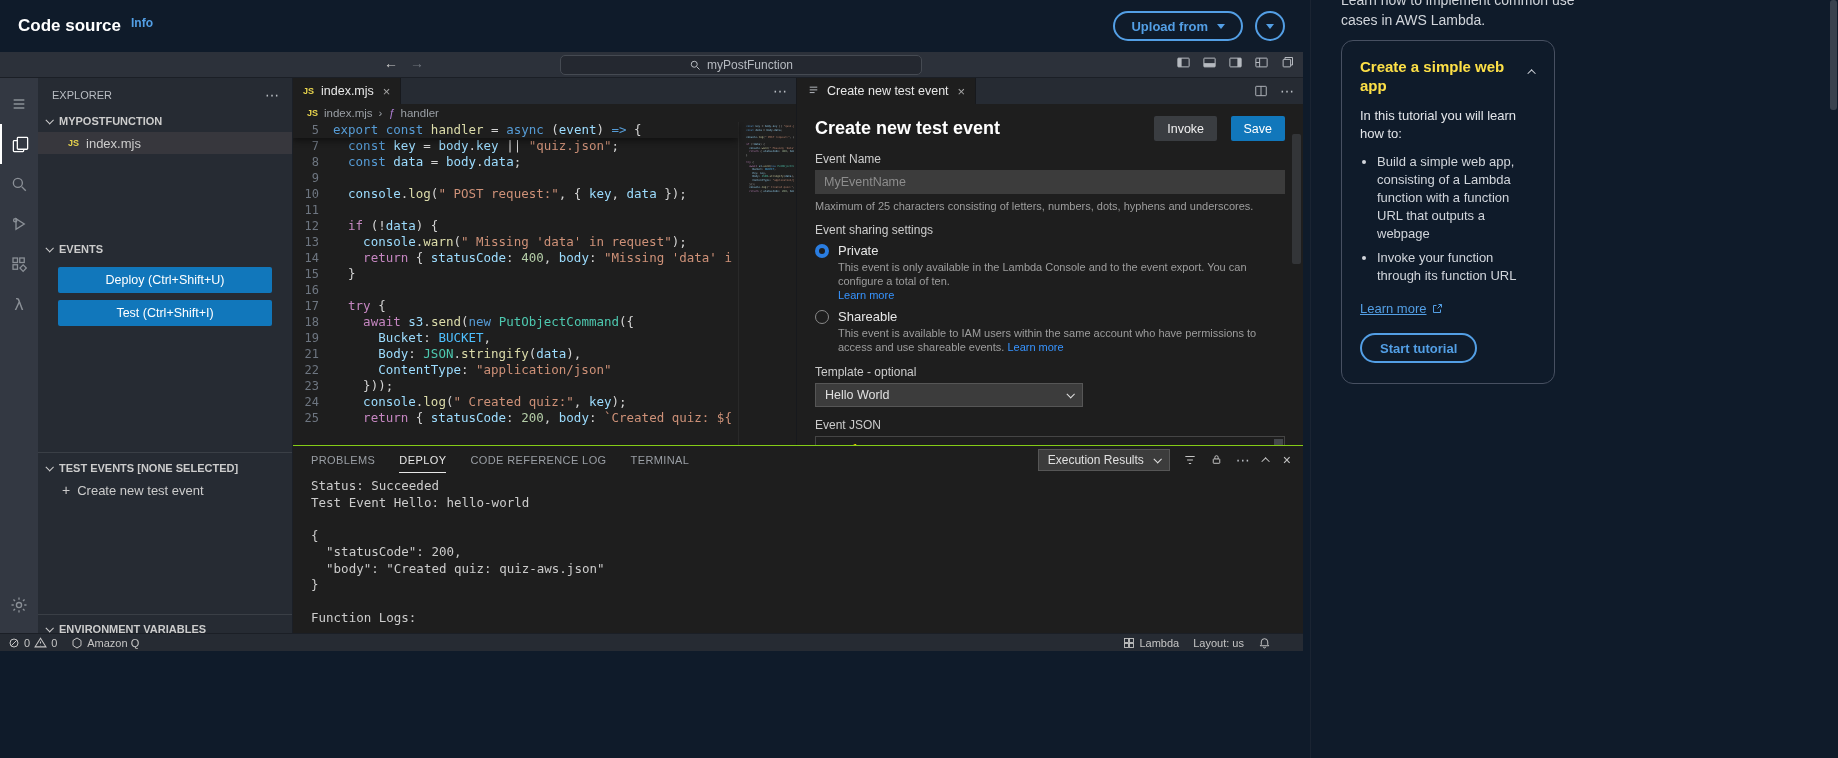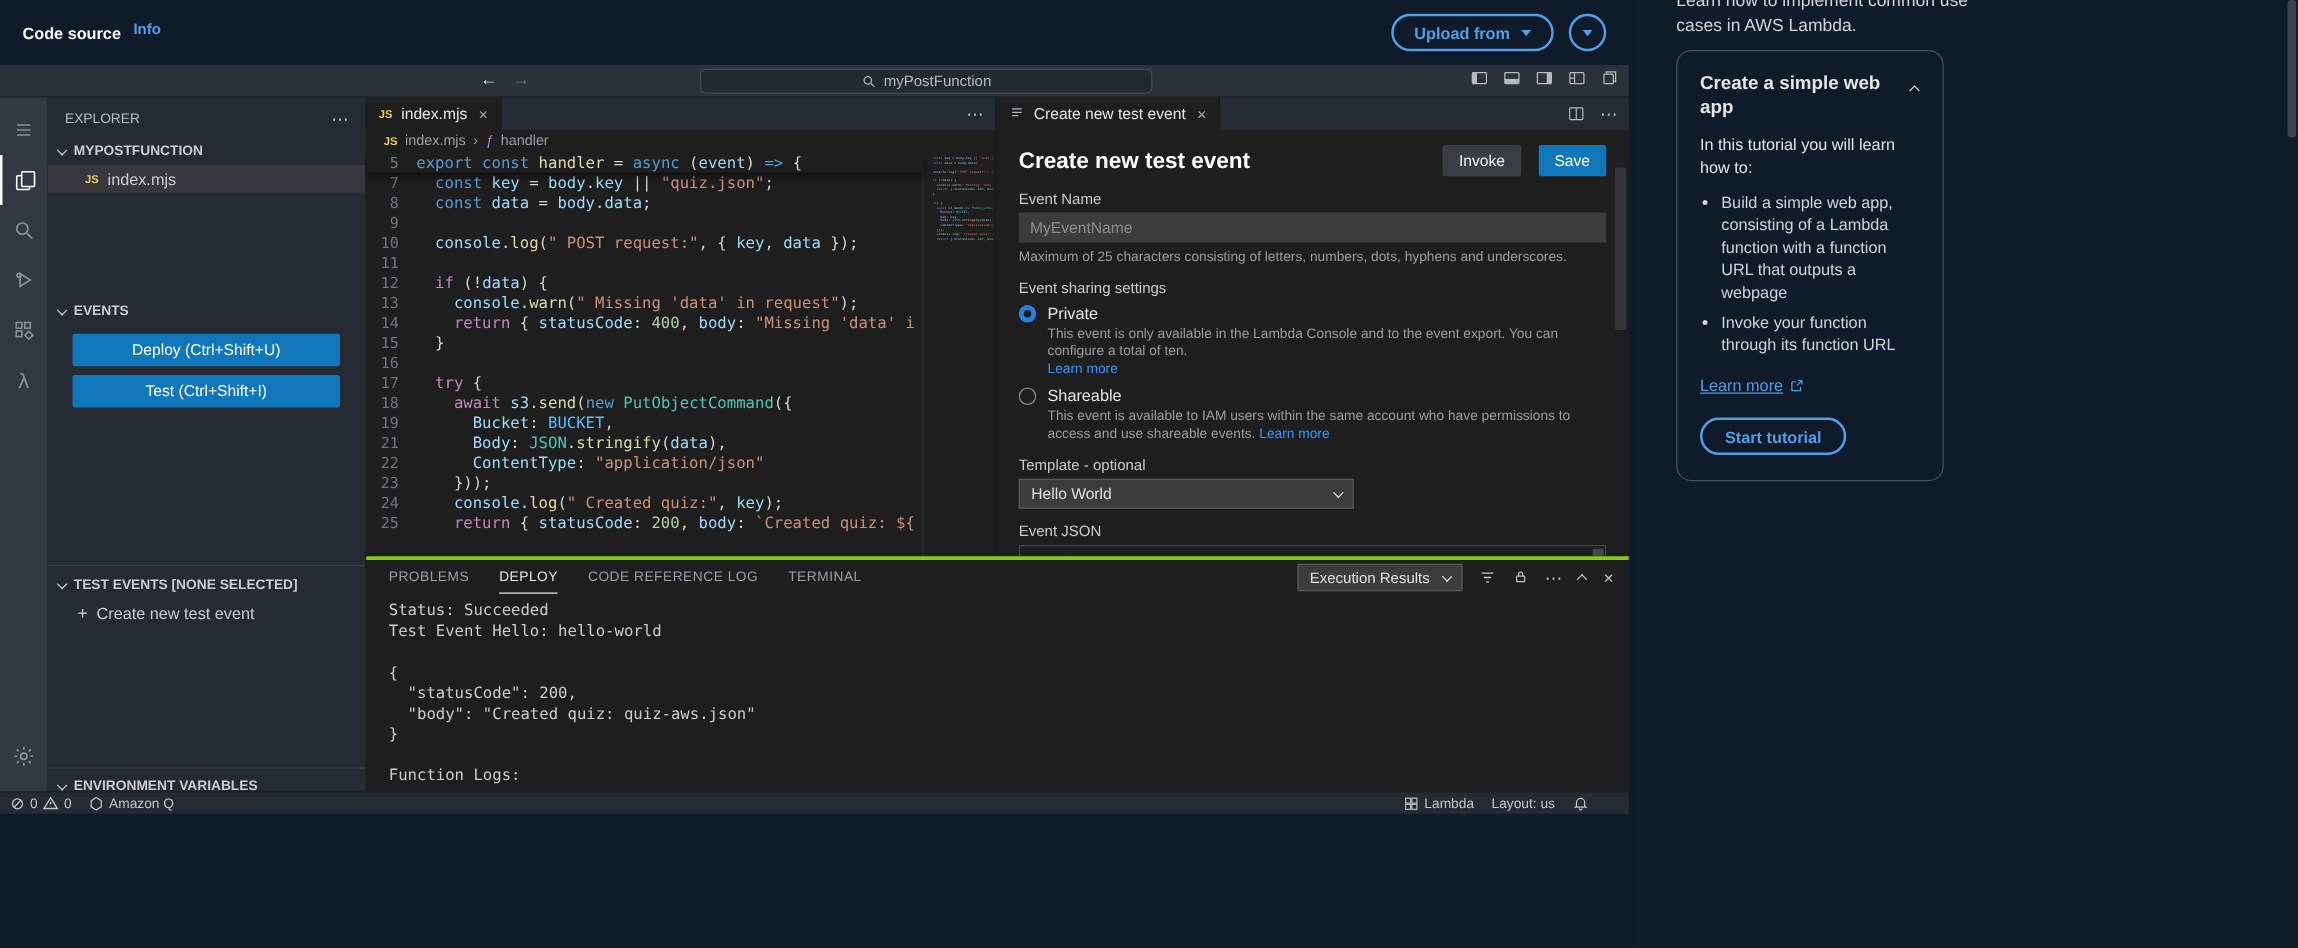--- a/index.html
+++ b/index.html
@@ -1,21 +1,21 @@
 <!DOCTYPE html>
 <html><head>
 <meta charset="utf-8">
 <style>
   * { box-sizing: border-box; margin: 0; padding: 0; }
   body { background:#0f1b2a; font-family:"Liberation Sans", sans-serif; }
   .page { position:relative; width:1838px; height:758px; background:#0f1b2a; overflow:hidden; }
 
   
   .hdr { position:absolute; left:0; top:0; width:1303px; height:52px; display:flex; align-items:center; justify-content:space-between; padding:0 18px; }
-  .hdr h1 { font-size:13px; font-weight:bold; color:#ffffff; display:inline; }
+  .hdr h1 { font-size:17px; font-weight:bold; color:#ffffff; display:inline; }
   .hdr .info { color:#539fe5; font-size:12px; font-weight:bold; margin-left:10px; text-decoration:none; vertical-align:4px; cursor:pointer; }
   .hdr-right { display:flex; align-items:flex-end; }
   .pill { height:30px; border-radius:16px; border:2px solid #539fe5; color:#539fe5; background:transparent; font-weight:bold; font-size:13px; padding:0 16px; display:flex; align-items:center; gap:9px; cursor:pointer; font-family:inherit; }
   .circle-btn { width:30px; height:30px; border-radius:50%; border:2px solid #539fe5; color:#539fe5; background:transparent; display:flex; align-items:center; justify-content:center; margin-left:12px; cursor:pointer; }
   .tri-down { width:0; height:0; border-left:4px solid transparent; border-right:4px solid transparent; border-top:5px solid currentColor; display:inline-block; }
 
   .chev { display:inline-block; width:6px; height:6px; border-right:1.5px solid currentColor; border-bottom:1.5px solid currentColor; }
   .chev.down { transform:rotate(45deg) translateY(-1px); }
   .chev.up { transform:rotate(225deg) translateY(-2px); }
 
@@ -89,42 +89,42 @@
   .radio.sel { border:4px solid #2a7de1; background:#1e1e1e; }
   .radio.unsel { border:1px solid #8a8a8a; background:transparent; }
   .radio-desc { margin-left:23px; margin-top:2px; font-size:11px; color:#9d9d9d; line-height:14px; max-width:470px; }
   .link { color:#3794ff; cursor:pointer; text-decoration:none; }
   .tselect { margin-top:4px; width:268px; height:24px; background:#3c3c3c; border:1px solid #565656; display:flex; align-items:center; justify-content:space-between; padding:0 9px; font-size:12.5px; color:#e0e0e0; cursor:pointer; }
   .json-editor { margin-top:4px; position:relative; height:72px; border:1px solid #454545; background:#1e1e1e; font-family:"DejaVu Sans Mono", monospace; font-size:12.5px; overflow:hidden; padding-top:5px; }
   .json-editor .ln { width:34px; padding-right:12px; }
   .json-scrollthumb { position:absolute; right:1px; top:2px; width:9px; height:34px; background:#54585e; opacity:0.7; }
 
   
-  .panel { flex:1; position:relative; background:#1e1e1e; border-top:3px solid #84cc16; min-height:0; }
+  .panel { flex:1; position:relative; background:#1e1e1e; border-top:1px solid #84cc16; min-height:0; }
   .panel-header { height:27px; display:flex; align-items:center; padding-left:18px; position:relative; }
   .ptab { font-size:11px; color:#9a9fa5; margin-right:24px; height:100%; display:flex; align-items:center; letter-spacing:0.4px; cursor:pointer; }
   .ptab.active { color:#e7e7e7; box-shadow:inset 0 -1px 0 #e7e7e7; }
   .panel-controls { position:absolute; right:12px; top:0; height:100%; display:flex; align-items:center; gap:13px; color:#c5c5c5; }
   .exec-select { height:22px; background:#3c3c3c; border:1px solid #565656; display:flex; align-items:center; gap:10px; padding:0 9px; font-size:12px; color:#e0e0e0; cursor:pointer; }
   .pc-icon { cursor:pointer; display:flex; align-items:center; }
   .panel-x { font-size:14px; cursor:pointer; }
   .panel-content { position:absolute; top:27px; left:0; right:0; bottom:0; overflow:hidden; padding:5px 0 0 18px; font-family:"DejaVu Sans Mono", monospace; font-size:12.5px; color:#cccccc; }
   .outline { height:16.5px; line-height:16.5px; white-space:pre; }
 
   
   .statusbar { position:absolute; left:0; right:0; bottom:0; height:18px; background:#262b33; border-top:1px solid #1b1f26; display:flex; align-items:center; justify-content:space-between; padding:0 32px 0 8px; font-size:11px; color:#c5c5c5; }
   .sb-group { display:flex; align-items:center; gap:14px; }
   .sb-item { display:flex; align-items:center; gap:4px; cursor:pointer; }
 
   
   .tutorial { position:absolute; left:1310px; top:0; width:528px; height:758px; background:#0f1b2a; border-left:1px solid #1a2432; padding:0 0 0 30px; color:#d1d5db; }
   .toptext { height:30px; overflow:hidden; }
   .toptext .inner { margin-top:-10px; font-size:14px; line-height:20px; color:#d1d5db; }
   .card { margin-top:10px; width:214px; border:1px solid #475061; border-radius:12px; padding:16px 18px 20px 18px; }
-  .card-title-row { display:flex; align-items:flex-start; justify-content:space-between; color:#e5e5e5; }
+  .card-title-row { display:flex; align-items:flex-start; justify-content:space-between; color:#fde047; }
   .card-title-row h3 { font-size:15px; font-weight:bold; line-height:19px; max-width:150px; }
   .card-collapse { color:#d1d5db; cursor:pointer; margin-top:4px; }
   .card-intro { margin-top:12px; font-size:13px; line-height:18px; color:#e2e5e9; }
   .card ul { margin:10px 0 0 17px; }
   .card li { font-size:13px; line-height:18px; margin-bottom:6px; }
   .learn { margin-top:10px; display:inline-flex; align-items:center; gap:5px; color:#539fe5; text-decoration:underline; font-size:13px; cursor:pointer; }
   .start-btn { display:block; margin-top:16px; height:30px; border-radius:16px; border:2px solid #539fe5; color:#539fe5; background:transparent; font-weight:bold; font-size:13px; padding:0 18px; cursor:pointer; font-family:inherit; }
   .page-scrollbar { position:absolute; right:1px; top:0; width:7px; height:110px; background:#39424e; border-radius:3px; }
 </style>
 </head>

